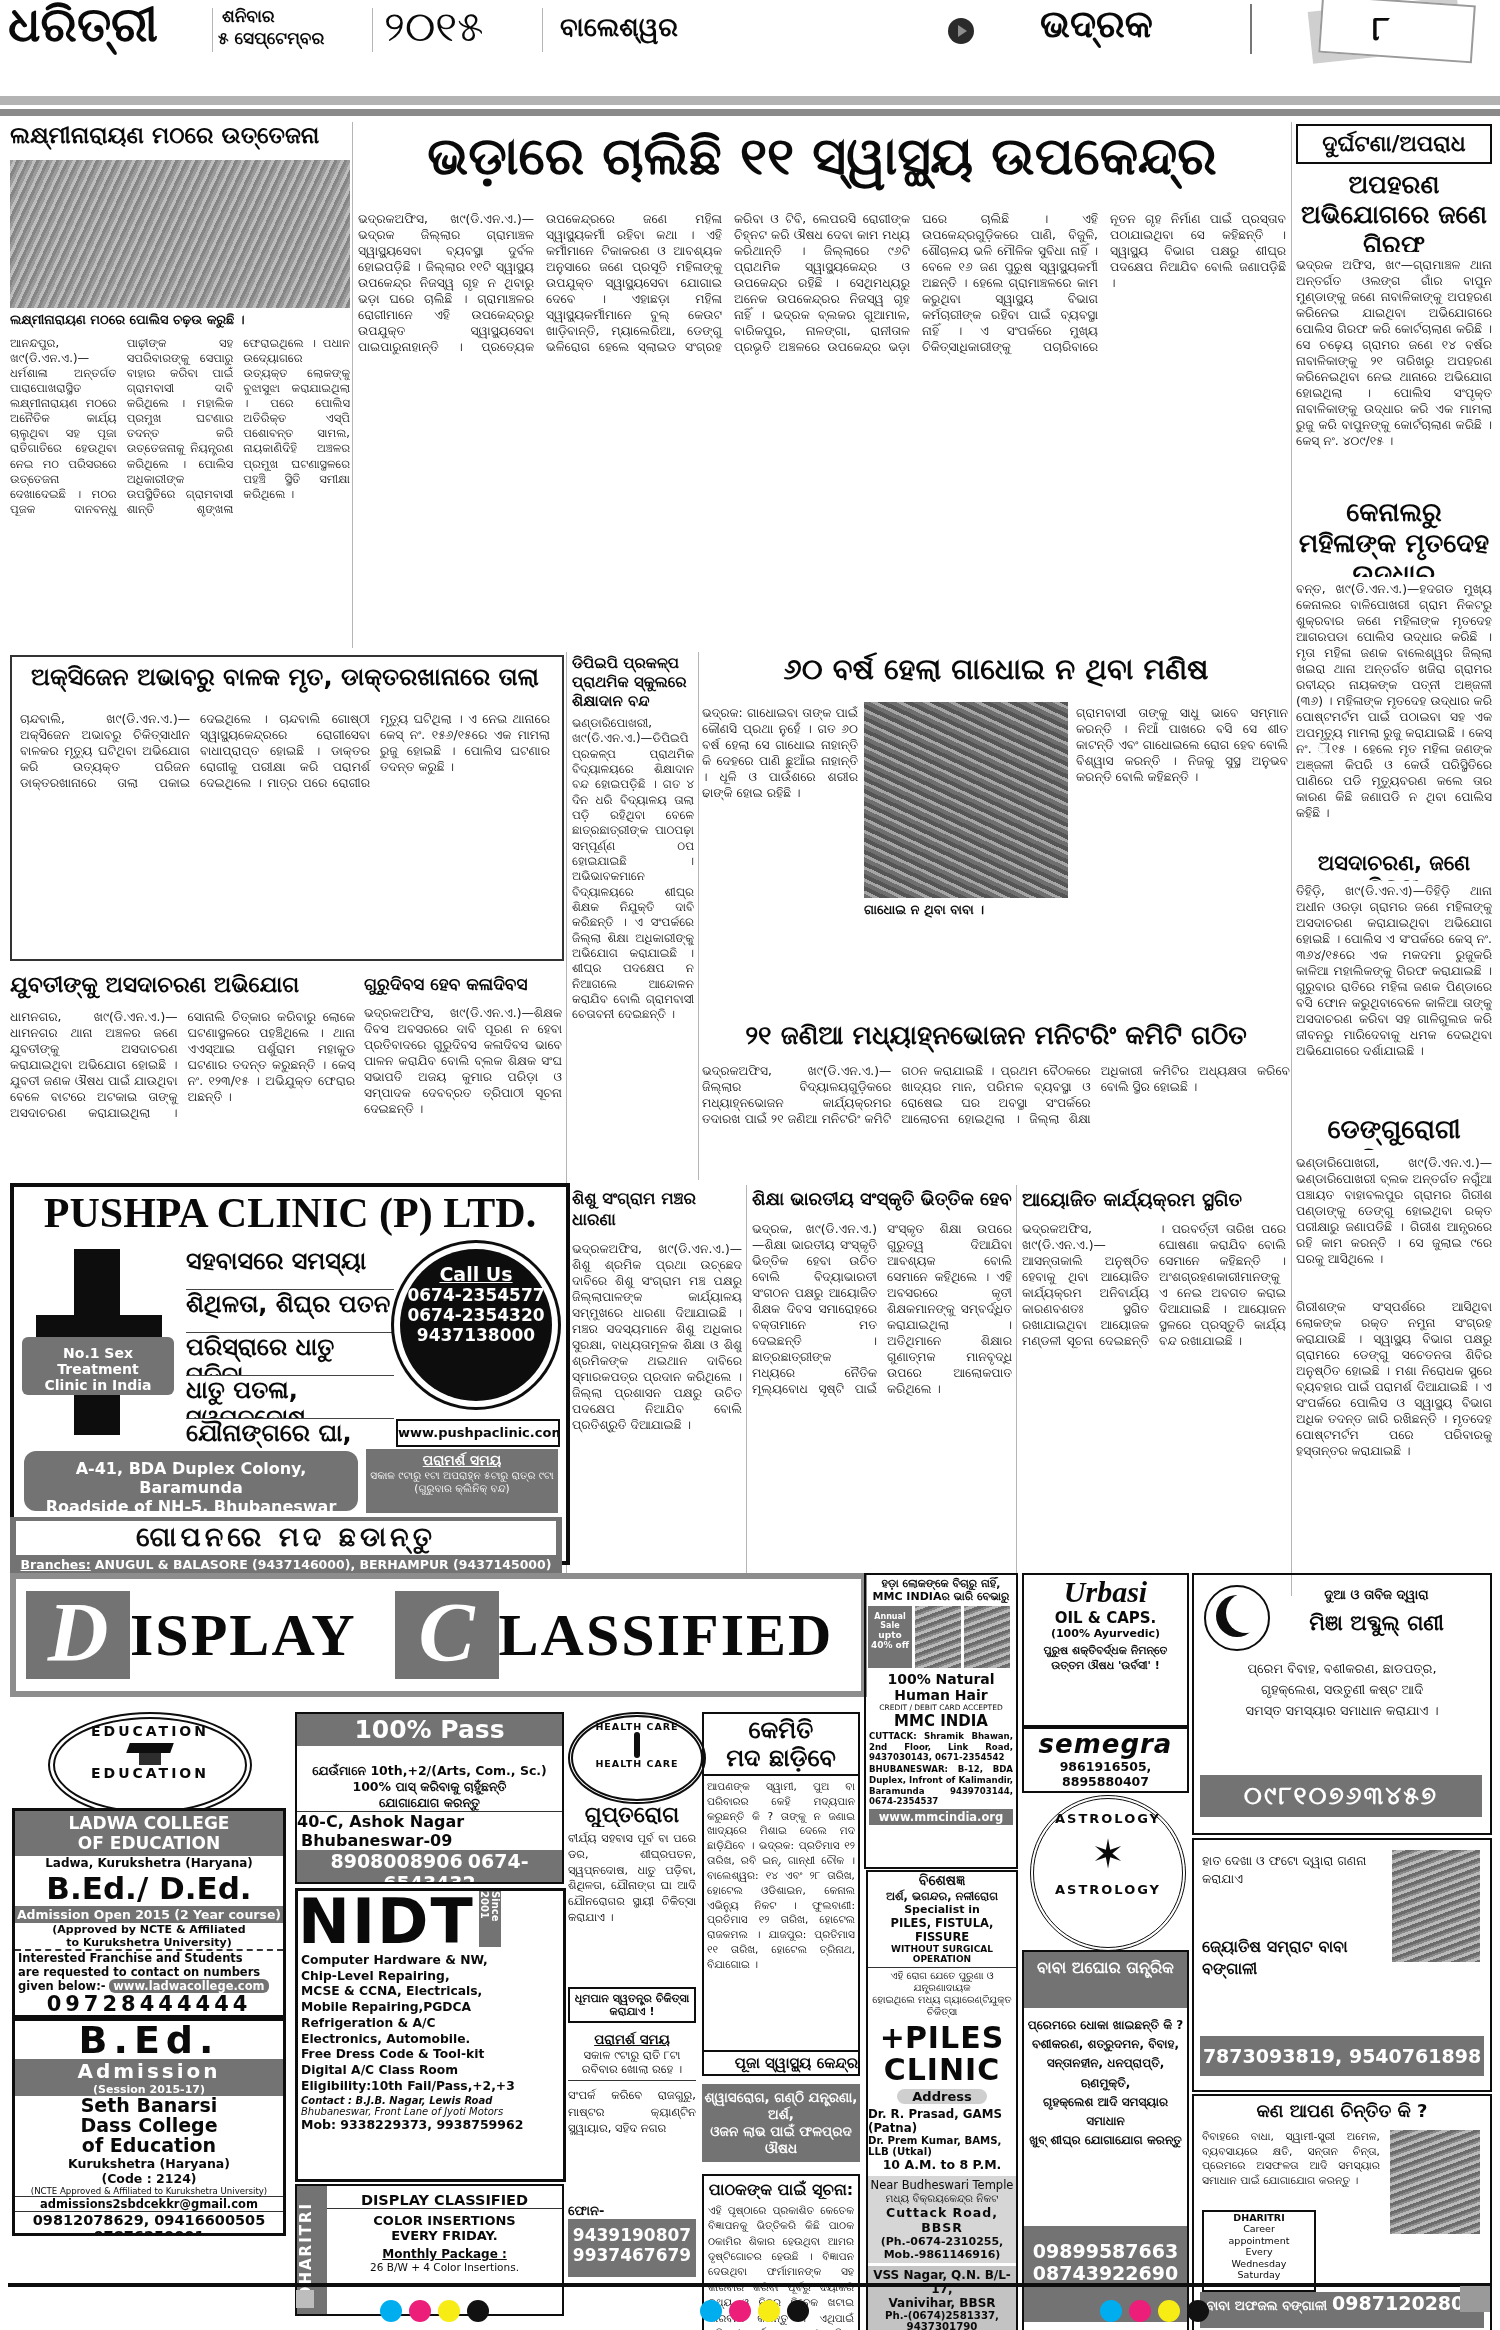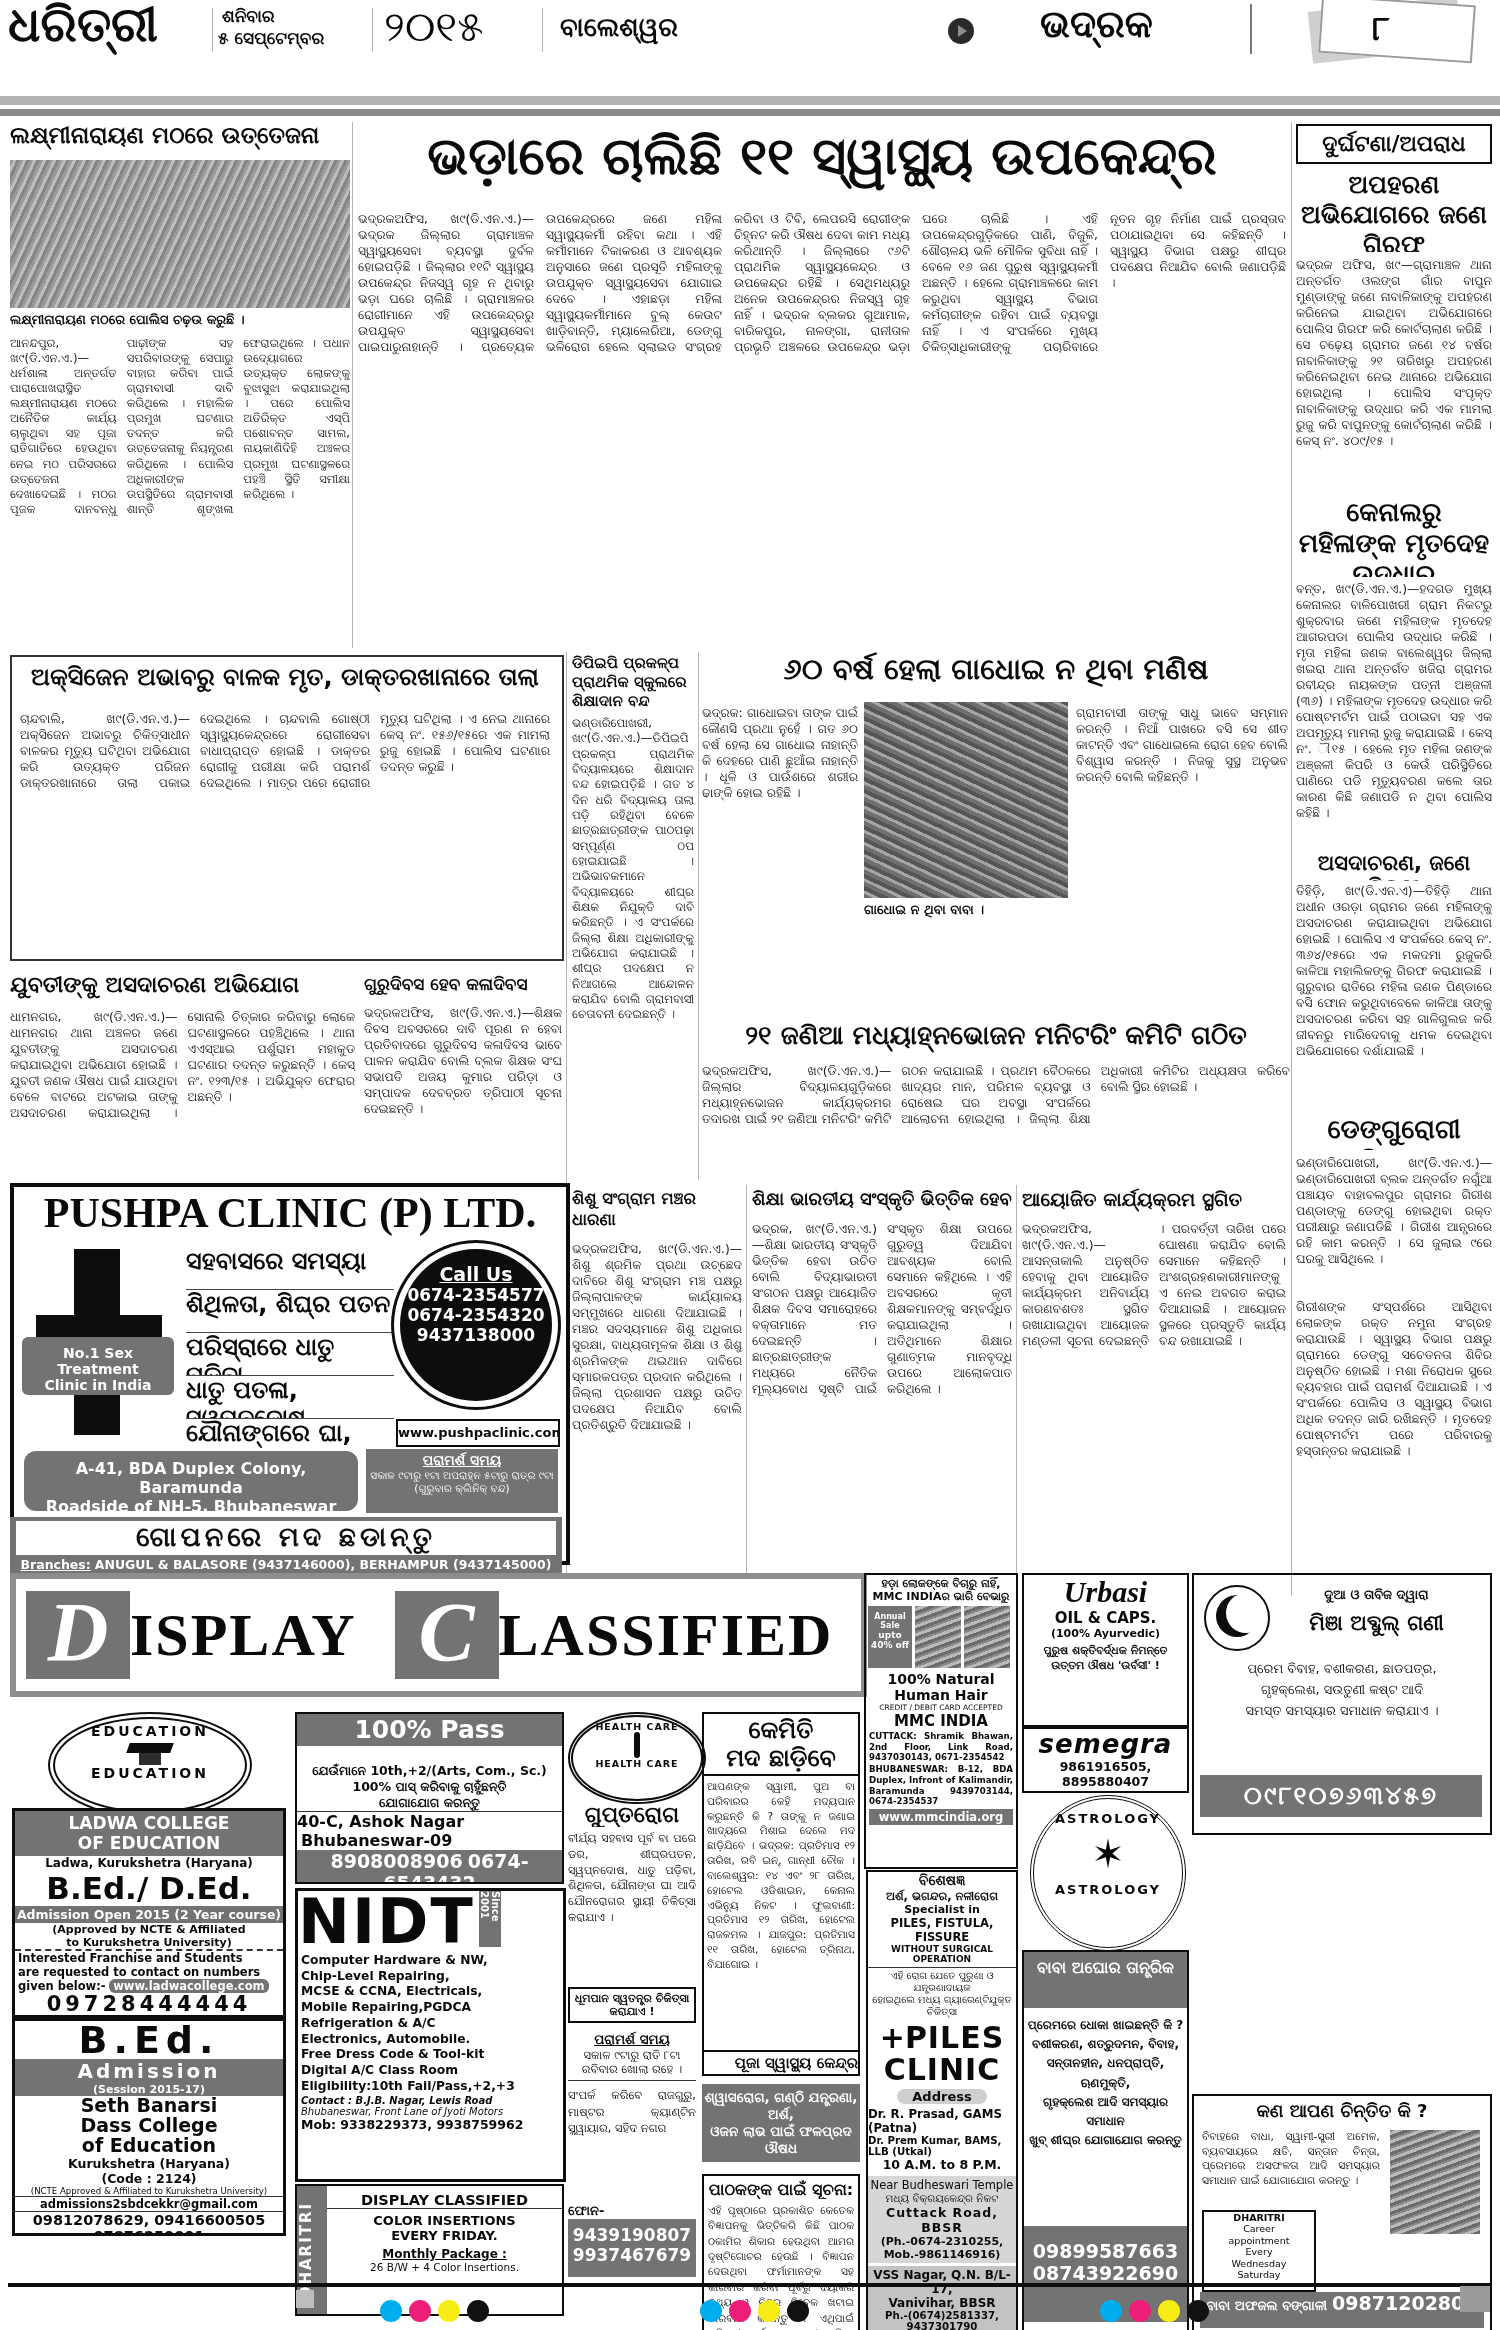--- a/index.html
+++ b/index.html
@@ -225,20 +225,26 @@
     <div class="abs n b clip ctr" style="left:80px;top:12px;width:205px;height:22px;font-size:13px;">ଦୁଆ ଓ ତାବିଜ ଦ୍ୱାରା</div>
     <div class="abs n b ctr clip" style="left:80px;top:36px;width:205px;height:34px;font-size:21px;">ମିଞା ଅବ୍ଦୁଲ୍ ଗଣୀ</div>
     <div class="abs n ctr clip" style="left:8px;top:84px;width:280px;height:86px;font-size:13px;line-height:1.6;">
       <div>ପ୍ରେମ ବିବାହ, ବଶୀକରଣ, ଛାଡପତ୍ର,</div>
       <div>ଗୃହକ୍ଲେଶ, ସଉତୁଣୀ କଷ୍ଟ ଆଦି</div>
       <div>ସମସ୍ତ ସମସ୍ୟାର ସମାଧାନ କରାଯାଏ ।</div>
     </div>
     <div class="abs inv ctr b clip" style="left:6px;top:200px;width:282px;height:42px;font-size:25px;line-height:42px;letter-spacing:2px;">୦୯୮୧୦୭୬୩୪୫୭</div>
   </div>
 
+  <div class="abs bx clip" style="left:1192px;top:1838px;width:296px;height:250px;">
+    <div class="abs portrait" style="left:198px;top:10px;width:88px;height:112px;"></div>
+    <div class="abs n clip" style="left:8px;top:12px;width:184px;height:70px;font-size:12.5px;line-height:1.45;">ହାତ ଦେଖା ଓ ଫଟୋ ଦ୍ୱାରା ଗଣନା କରାଯାଏ</div>
+    <div class="abs n b clip" style="left:8px;top:96px;width:184px;height:58px;font-size:16px;line-height:1.35;">ଜ୍ୟୋତିଷ ସମ୍ରାଟ ବାବା ବଙ୍ଗାଳୀ</div>
+    <div class="abs inv ctr b clip" style="left:6px;top:196px;width:284px;height:40px;font-size:19px;line-height:40px;">7873093819, 9540761898</div>
+  </div>
 
   <div class="abs bx clip" style="left:1192px;top:2094px;width:296px;height:236px;">
     <div class="n b ctr clip" style="font-size:18px;margin-top:4px;">କଣ ଆପଣ ଚିନ୍ତିତ କି ?</div>
     <div class="abs n jst clip" style="left:8px;top:34px;width:178px;height:74px;font-size:10.8px;line-height:1.35;">ବିବାହରେ ବାଧା, ସ୍ୱାମୀ-ସ୍ତ୍ରୀ ଅମେଳ, ବ୍ୟବସାୟରେ କ୍ଷତି, ସନ୍ତାନ ଚିନ୍ତା, ପ୍ରେମରେ ଅସଫଳତା ଆଦି ସମସ୍ୟାର ସମାଧାନ ପାଇଁ ଯୋଗାଯୋଗ କରନ୍ତୁ ।</div>
     <div class="abs portrait" style="left:196px;top:34px;width:90px;height:104px;"></div>
     <div class="abs bx ctr clip" style="left:8px;top:114px;width:110px;height:78px;font-size:9.5px;line-height:1.2;">
       <div class="b">DHARITRI</div>
       <div>Career</div>
       <div>appointment</div>
       <div>Every</div>

